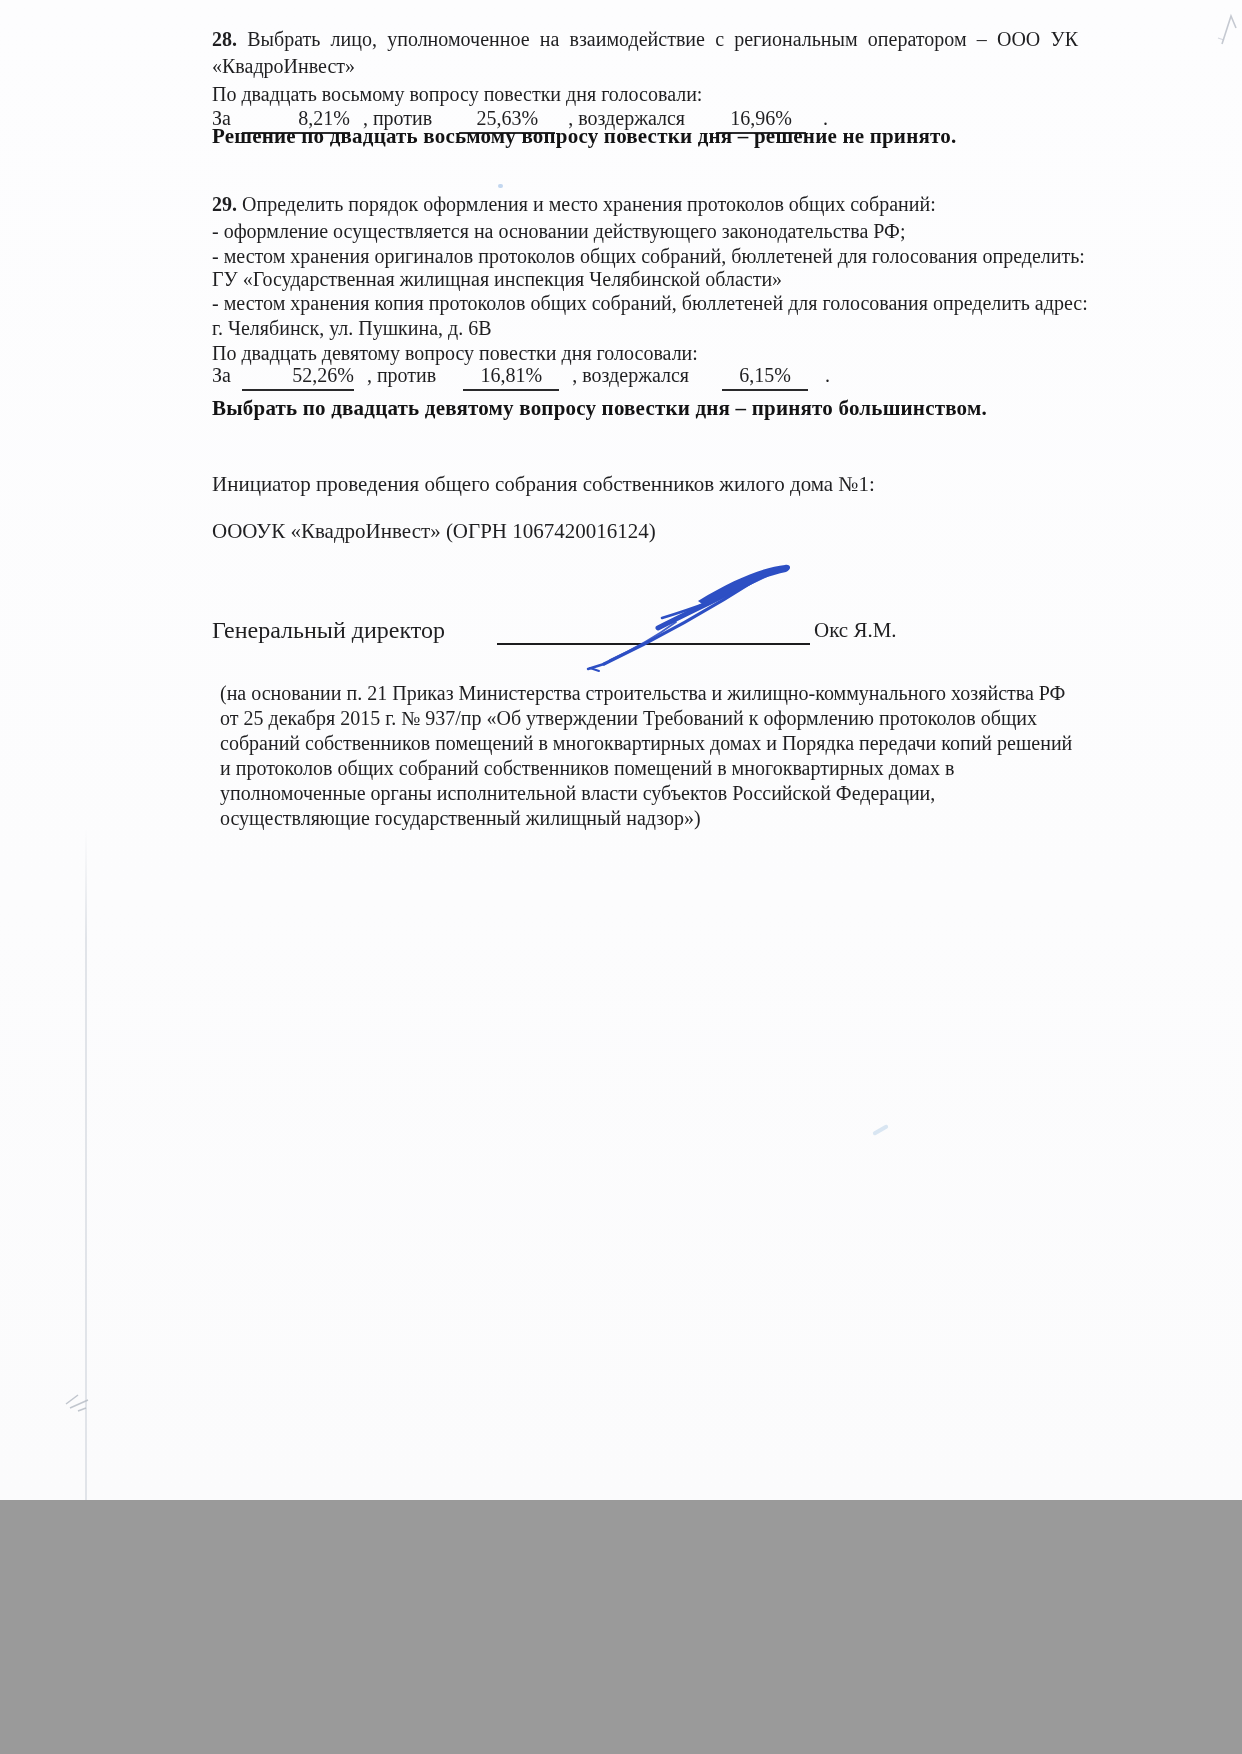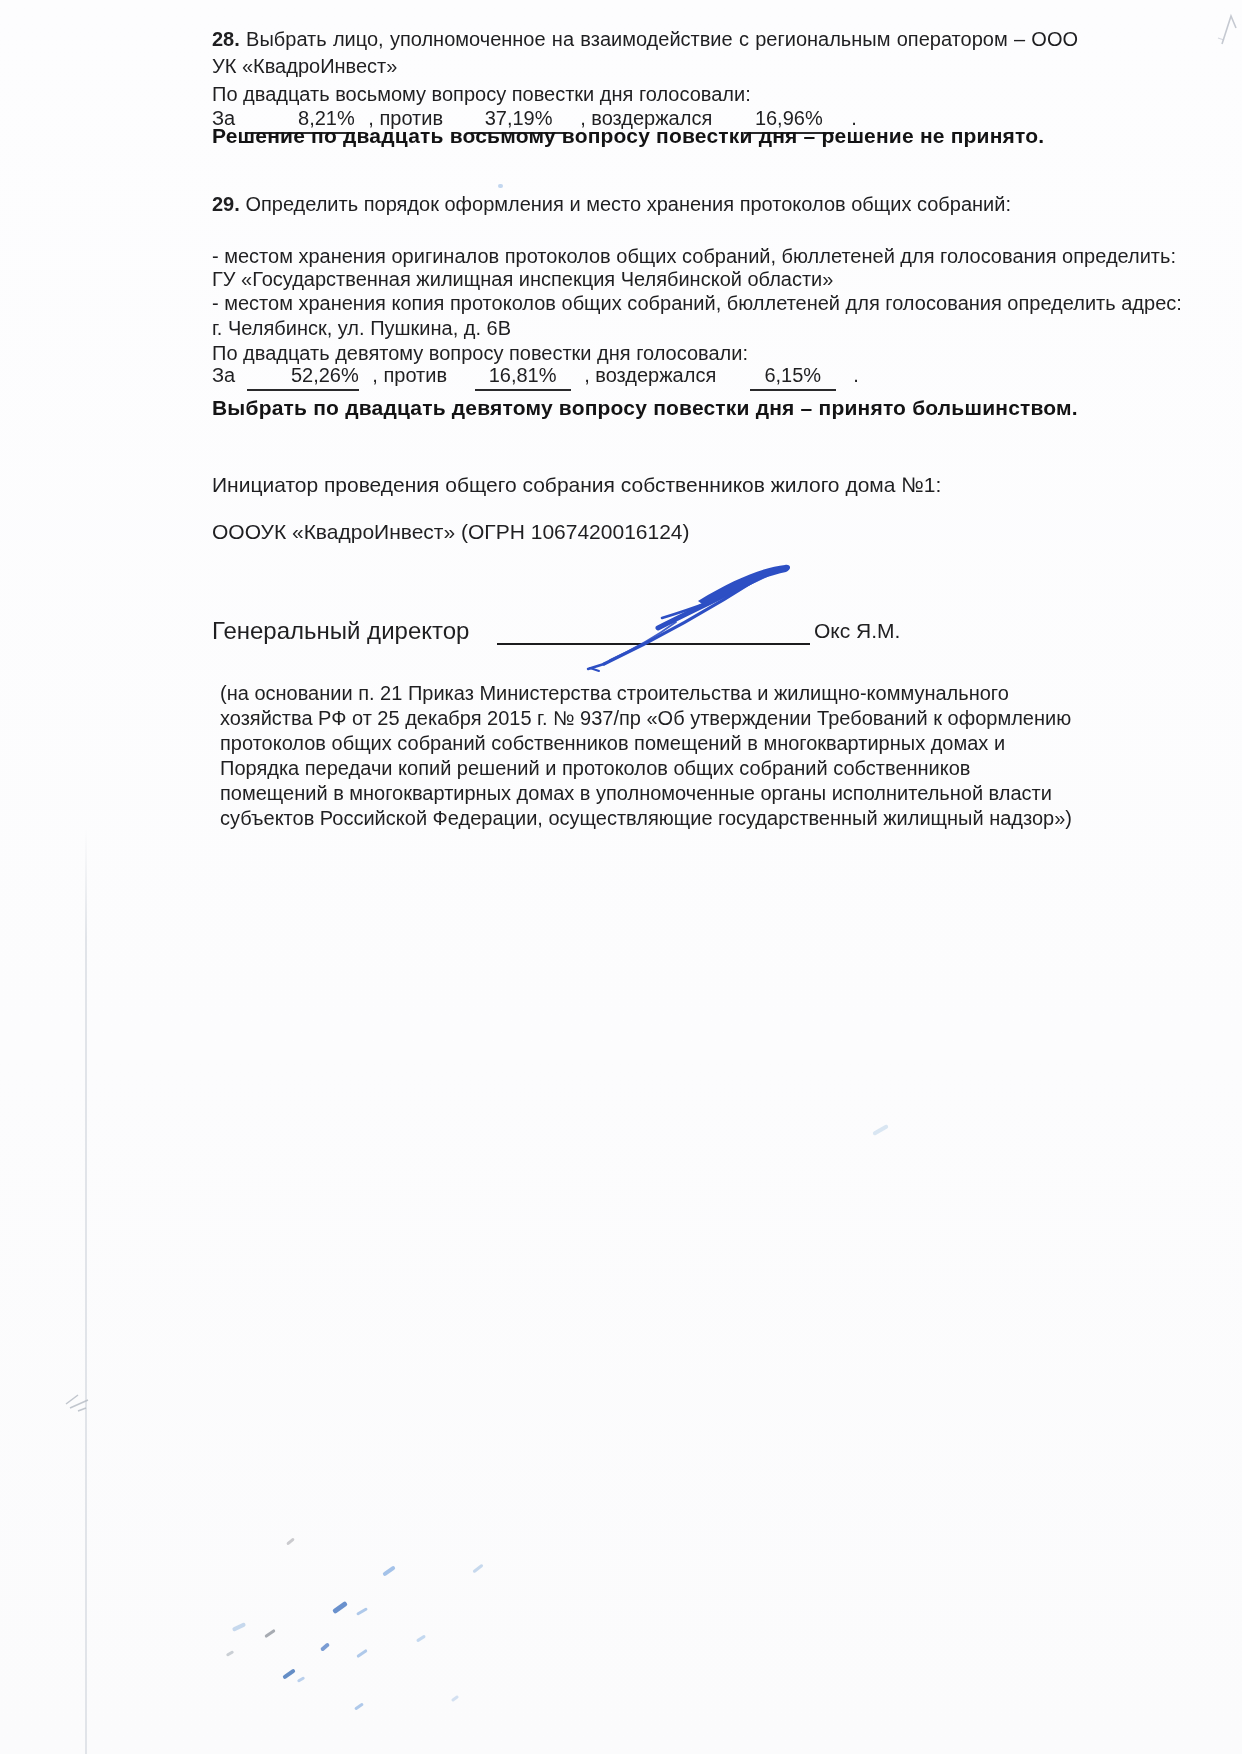--- a/index.html
+++ b/index.html
@@ -1,22 +1,22 @@
 <!DOCTYPE html>
 <html><head>
 <meta charset="utf-8">
 <style>
   html,body{margin:0;padding:0;background:#9a9a9a;}
   .page{
     position:relative;
-    width:1242px;height:1754px;
+    width:1242px;height:1500px;
     margin:0 auto;
     background:linear-gradient(180deg,#fdfdfe 0%,#fcfcfd 60%,#fbfbfc 100%);
     overflow:hidden;
-    font-family:Liberation Sans, sans-serif;
+    font-family:Liberation Serif, serif;
     color:#1f1f21;
   }
   .abs{position:absolute;}
   .content-line{font-size:20px;line-height:25px;white-space:nowrap;}
   .para{font-size:20px;line-height:27px;text-align:justify;text-align-last:left;margin:0;}
   .bnum{font-weight:bold;}
   .bold-line{font-weight:bold;font-size:21px;color:#131314;letter-spacing:.2px;white-space:nowrap;}
   .vote-line{font-size:20px;white-space:nowrap;}
   .uval{
     display:inline-block;
@@ -51,32 +51,33 @@
       <span>Выбрать лицо, уполномоченное на взаимодействие с региональным оператором – ООО УК «КвадроИнвест»</span>
     </p>
   </div>
 
   <div class="abs content-line" style="left:212px;top:82px;">По двадцать восьмому вопросу повестки дня голосовали:</div>
 
   <div class="abs vote-line" style="left:212px;top:107px;">
     <span>За</span>
     <span class="uval left" style="width:100px;margin-left:6px;">8,21%</span>
     <span style="margin-left:8px;">, против</span>
-    <span class="uval center" style="width:96px;margin-left:22px;">37,19%</span>
+    <span class="uval center" style="width:96px;margin-left:22px;">25,63%</span>
     <span style="margin-left:8px;">, воздержался</span>
     <span class="uval center" style="width:90px;margin-left:26px;">16,96%</span>
     <span style="margin-left:12px;">.</span>
   </div>
 
   <div class="abs bold-line" style="left:212px;top:124px;">Решение по двадцать восьмому вопросу повестки дня – решение не принято.</div>
 
   <div class="abs content-line" style="left:212px;top:192px;">
     <span class="bnum">29.</span>
     <span>Определить порядок оформления и место хранения протоколов общих собраний:</span>
   </div>
+  <div class="abs content-line" style="left:212px;top:219px;">- оформление осуществляется на основании действующего законодательства РФ;</div>
   <div class="abs content-line" style="left:212px;top:244px;">- местом хранения оригиналов протоколов общих собраний, бюллетеней для голосования определить:</div>
   <div class="abs content-line" style="left:212px;top:267px;">ГУ «Государственная жилищная инспекция Челябинской области»</div>
   <div class="abs content-line" style="left:212px;top:291px;">- местом хранения копия протоколов общих собраний, бюллетеней для голосования определить адрес:</div>
   <div class="abs content-line" style="left:212px;top:316px;">г. Челябинск, ул. Пушкина, д. 6В</div>
 
   <div class="abs content-line" style="left:212px;top:341px;">По двадцать девятому вопросу повестки дня голосовали:</div>
 
   <div class="abs vote-line" style="left:212px;top:364px;">
     <span>За</span>
     <span class="uval left" style="width:104px;margin-left:6px;">52,26%</span>

